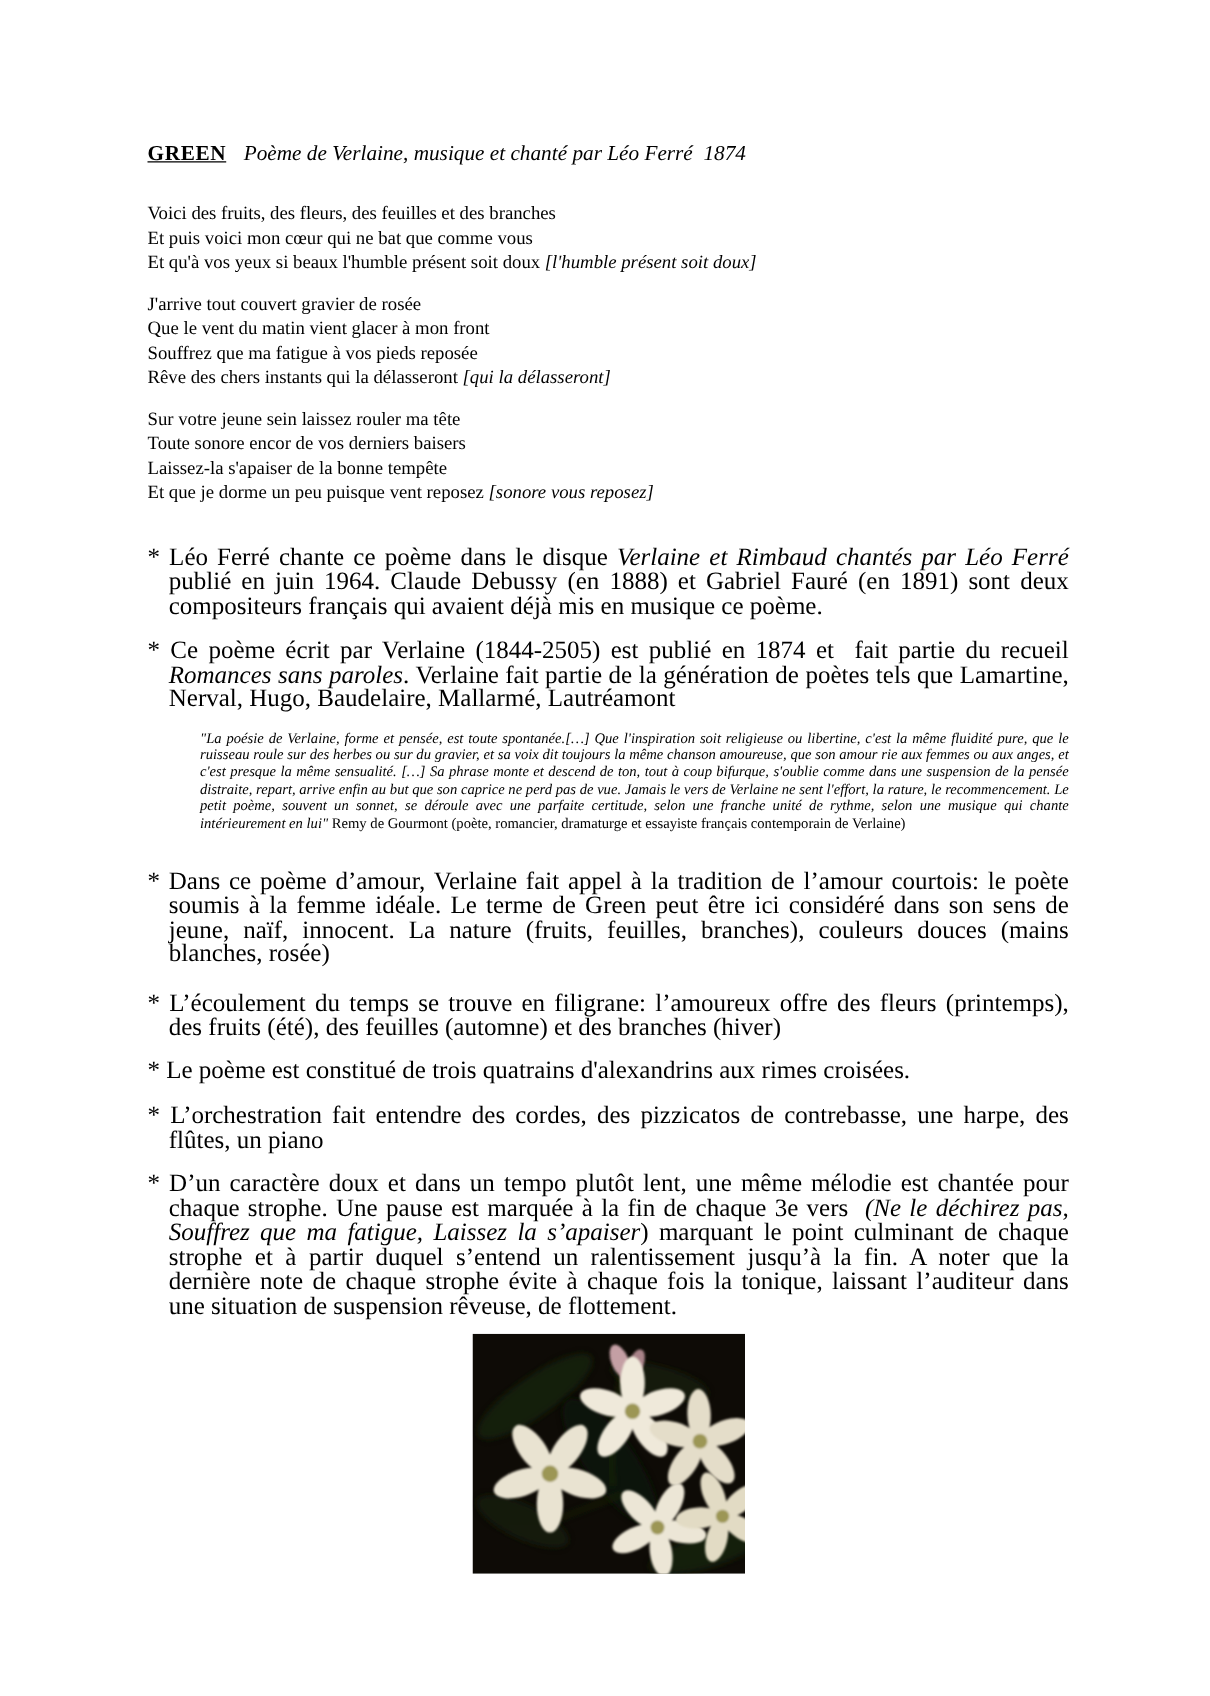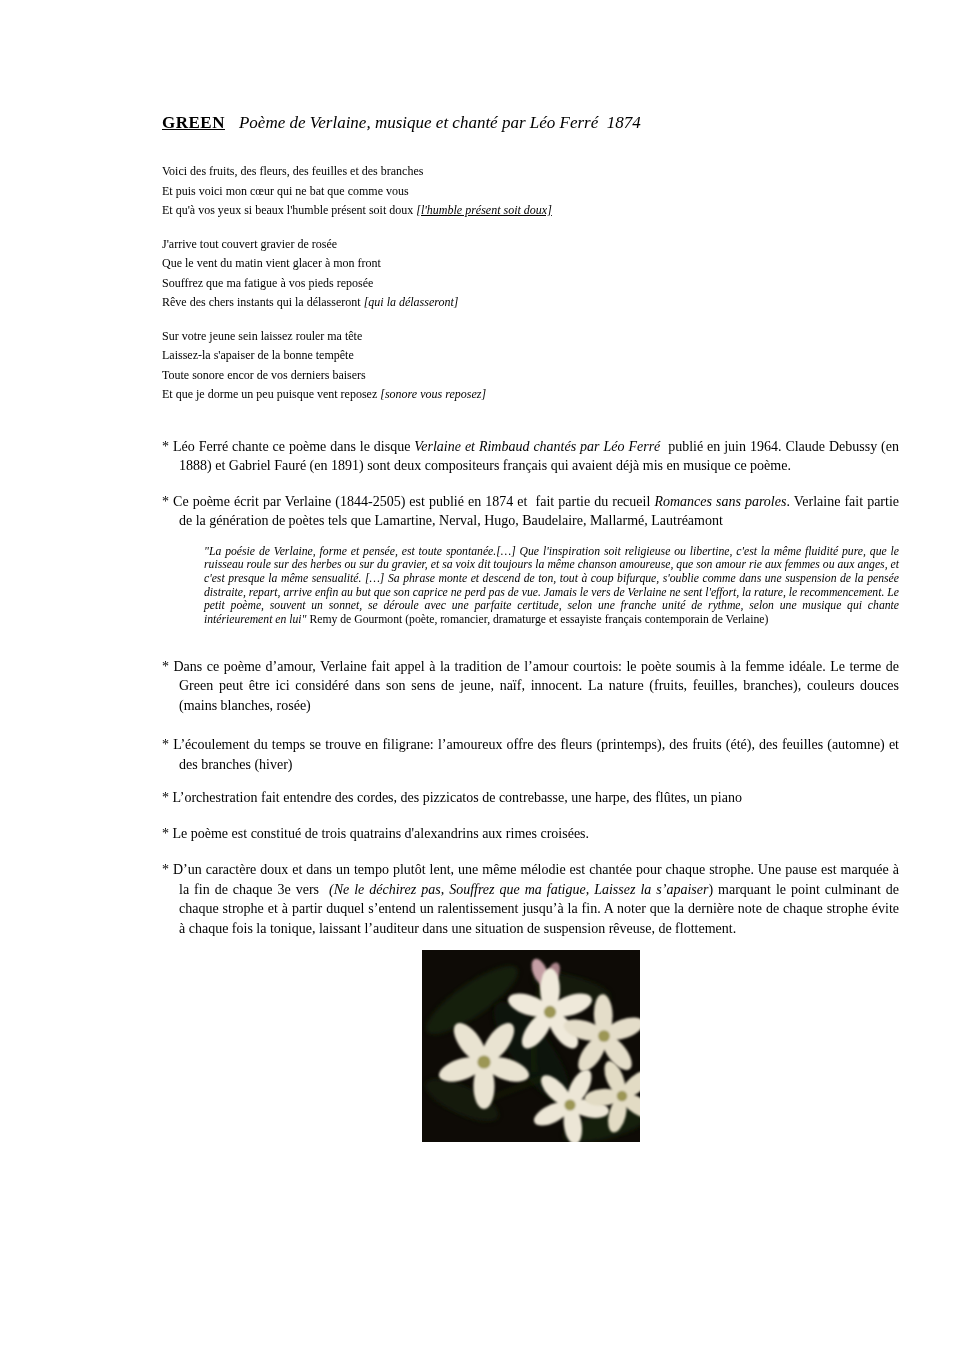--- a/index.html
+++ b/index.html
@@ -4,33 +4,33 @@
 <style>
   html,body { margin:0; padding:0; background:#ffffff; }
   .page {
     position:relative;
     width:968px; height:1357px;
     background:#ffffff;
     color:#000000;
     font-family:"Liberation Serif","DejaVu Serif",serif;
     overflow:hidden;
   }
-  .content { position:absolute; left:118px; top:112px; width:737px;margin-left:44px; }
+  .content { position:absolute; left:118px; top:112px; width:737px; }
 
   .doc-title { margin:0 0 28px 0; font-size:17px; line-height:22px; white-space:pre-wrap; }
   .title-word { font-weight:bold; text-decoration:underline; letter-spacing:0.5px; }
   .title-sub  { font-style:italic; margin-left:14px; }
 
   .poem { margin:0 0 32px 0; }
   .stanza { margin:0 0 14px 0; }
-  .pline { margin:0; font-size:12px; line-height:19.5px; white-space:pre-wrap; }
+  .pline { margin:0; font-size:15px; line-height:19.5px; white-space:pre-wrap; }
 
   .note {
     margin:0 0 16px 0;
-    font-size:14px; line-height:19.5px;
+    font-size:20px; line-height:19.5px;
     text-align:justify;
     padding-left:17px; text-indent:-17px;
     white-space:pre-wrap;
   }
   .note.n2 { margin-bottom:14px; }
   .note.n3 { margin-bottom:20px; }
   .note.n4 { margin-bottom:14px; }
   .note.n5 { margin-bottom:17px; }
   .note.n7 { margin-bottom:12px; }
 
@@ -49,44 +49,44 @@
 
 <div class="page">
   <div class="content">
 
     <p class="doc-title"><span class="title-word">GREEN</span><span class="title-sub">Poème de Verlaine, musique et chanté par Léo Ferré  1874</span></p>
 
     <div class="poem">
       <div class="stanza">
         <p class="pline"><span>Voici des fruits, des fleurs, des feuilles et des branches</span></p>
         <p class="pline"><span>Et puis voici mon cœur qui ne bat que comme vous</span></p>
-        <p class="pline"><span>Et qu'à vos yeux si beaux l'humble présent soit doux </span><span style="font-style: italic; text-decoration: underline;">[l'humble présent soit doux]</span></p>
+        <p class="pline"><span>Et qu'à vos yeux si beaux l'humble présent soit doux </span><span style="font-style: italic;">[l'humble présent soit doux]</span></p>
       </div>
       <div class="stanza">
         <p class="pline"><span>J'arrive tout couvert gravier de rosée</span></p>
         <p class="pline"><span>Que le vent du matin vient glacer à mon front</span></p>
         <p class="pline"><span>Souffrez que ma fatigue à vos pieds reposée</span></p>
         <p class="pline"><span>Rêve des chers instants qui la délasseront </span><span style="font-style: italic;">[qui la délasseront]</span></p>
       </div>
       <div class="stanza">
         <p class="pline"><span>Sur votre jeune sein laissez rouler ma tête</span></p>
+        <p class="pline"><span>Toute sonore encor de vos derniers baisers</span></p>
         <p class="pline"><span>Laissez-la s'apaiser de la bonne tempête</span></p>
-        <p class="pline"><span>Toute sonore encor de vos derniers baisers</span></p>
         <p class="pline"><span>Et que je dorme un peu puisque vent reposez </span><span style="font-style: italic;">[sonore vous reposez]</span></p>
       </div>
     </div>
 
     <div class="notes">
       <p class="note n1"><span>* Léo Ferré chante ce poème dans le disque </span><span style="font-style: italic;">Verlaine et Rimbaud chantés par Léo Ferré</span><span>  publié en juin 1964. Claude Debussy (en 1888) et Gabriel Fauré (en 1891) sont deux compositeurs français qui avaient déjà mis en musique ce poème.</span></p>
       <p class="note n2"><span>* Ce poème écrit par Verlaine (1844-2505) est publié en 1874 et  fait partie du recueil </span><span style="font-style: italic;">Romances sans paroles</span><span>. Verlaine fait partie de la génération de poètes tels que Lamartine, Nerval, Hugo, Baudelaire, Mallarmé, Lautréamont</span></p>
       <p class="quote"><span style="font-style: italic;">"La poésie de Verlaine, forme et pensée, est toute spontanée.[…] Que l'inspiration soit religieuse ou libertine, c'est la même fluidité pure, que le ruisseau roule sur des herbes ou sur du gravier, et sa voix dit toujours la même chanson amoureuse, que son amour rie aux femmes ou aux anges, et c'est presque la même sensualité. […] Sa phrase monte et descend de ton, tout à coup bifurque, s'oublie comme dans une suspension de la pensée distraite, repart, arrive enfin au but que son caprice ne perd pas de vue. Jamais le vers de Verlaine ne sent l'effort, la rature, le recommencement. Le petit poème, souvent un sonnet, se déroule avec une parfaite certitude, selon une franche unité de rythme, selon une musique qui chante intérieurement en lui"</span><span> Remy de Gourmont (poète, romancier, dramaturge et essayiste français contemporain de Verlaine)</span></p>
       <p class="note n3"><span>* Dans ce poème d’amour, Verlaine fait appel à la tradition de l’amour courtois: le poète soumis à la femme idéale. Le terme de Green peut être ici considéré dans son sens de jeune, naïf, innocent. La nature (fruits, feuilles, branches), couleurs douces (mains blanches, rosée)</span></p>
       <p class="note n4"><span>* L’écoulement du temps se trouve en filigrane: l’amoureux offre des fleurs (printemps), des fruits (été), des feuilles (automne) et des branches (hiver)</span></p>
+      <p class="note n5"><span>* Le poème est constitué de trois quatrains d'alexandrins aux rimes croisées.</span></p>
       <p class="note n6"><span>* L’orchestration fait entendre des cordes, des pizzicatos de contrebasse, une harpe, des flûtes, un piano</span></p>
-      <p class="note n5"><span>* Le poème est constitué de trois quatrains d'alexandrins aux rimes croisées.</span></p>
       <p class="note n7"><span>* D’un caractère doux et dans un tempo plutôt lent, une même mélodie est chantée pour chaque strophe. Une pause est marquée à la fin de chaque 3e vers  </span><span style="font-style: italic;">(Ne le déchirez pas, Souffrez que ma fatigue, Laissez la s’apaiser</span><span>) marquant le point culminant de chaque strophe et à partir duquel s’entend un ralentissement jusqu’à la fin. A noter que la dernière note de chaque strophe évite à chaque fois la tonique, laissant l’auditeur dans une situation de suspension rêveuse, de flottement.</span></p>
     </div>
 
     <div class="figure-wrap">
       <svg id="flower-photo" width="218" height="192" viewBox="0 0 218 192" role="img">
         <defs>
           <filter id="soft">
               <feGaussianBlur stdDeviation="0.8"></feGaussianBlur>
             </filter>
           <filter id="blur2">

